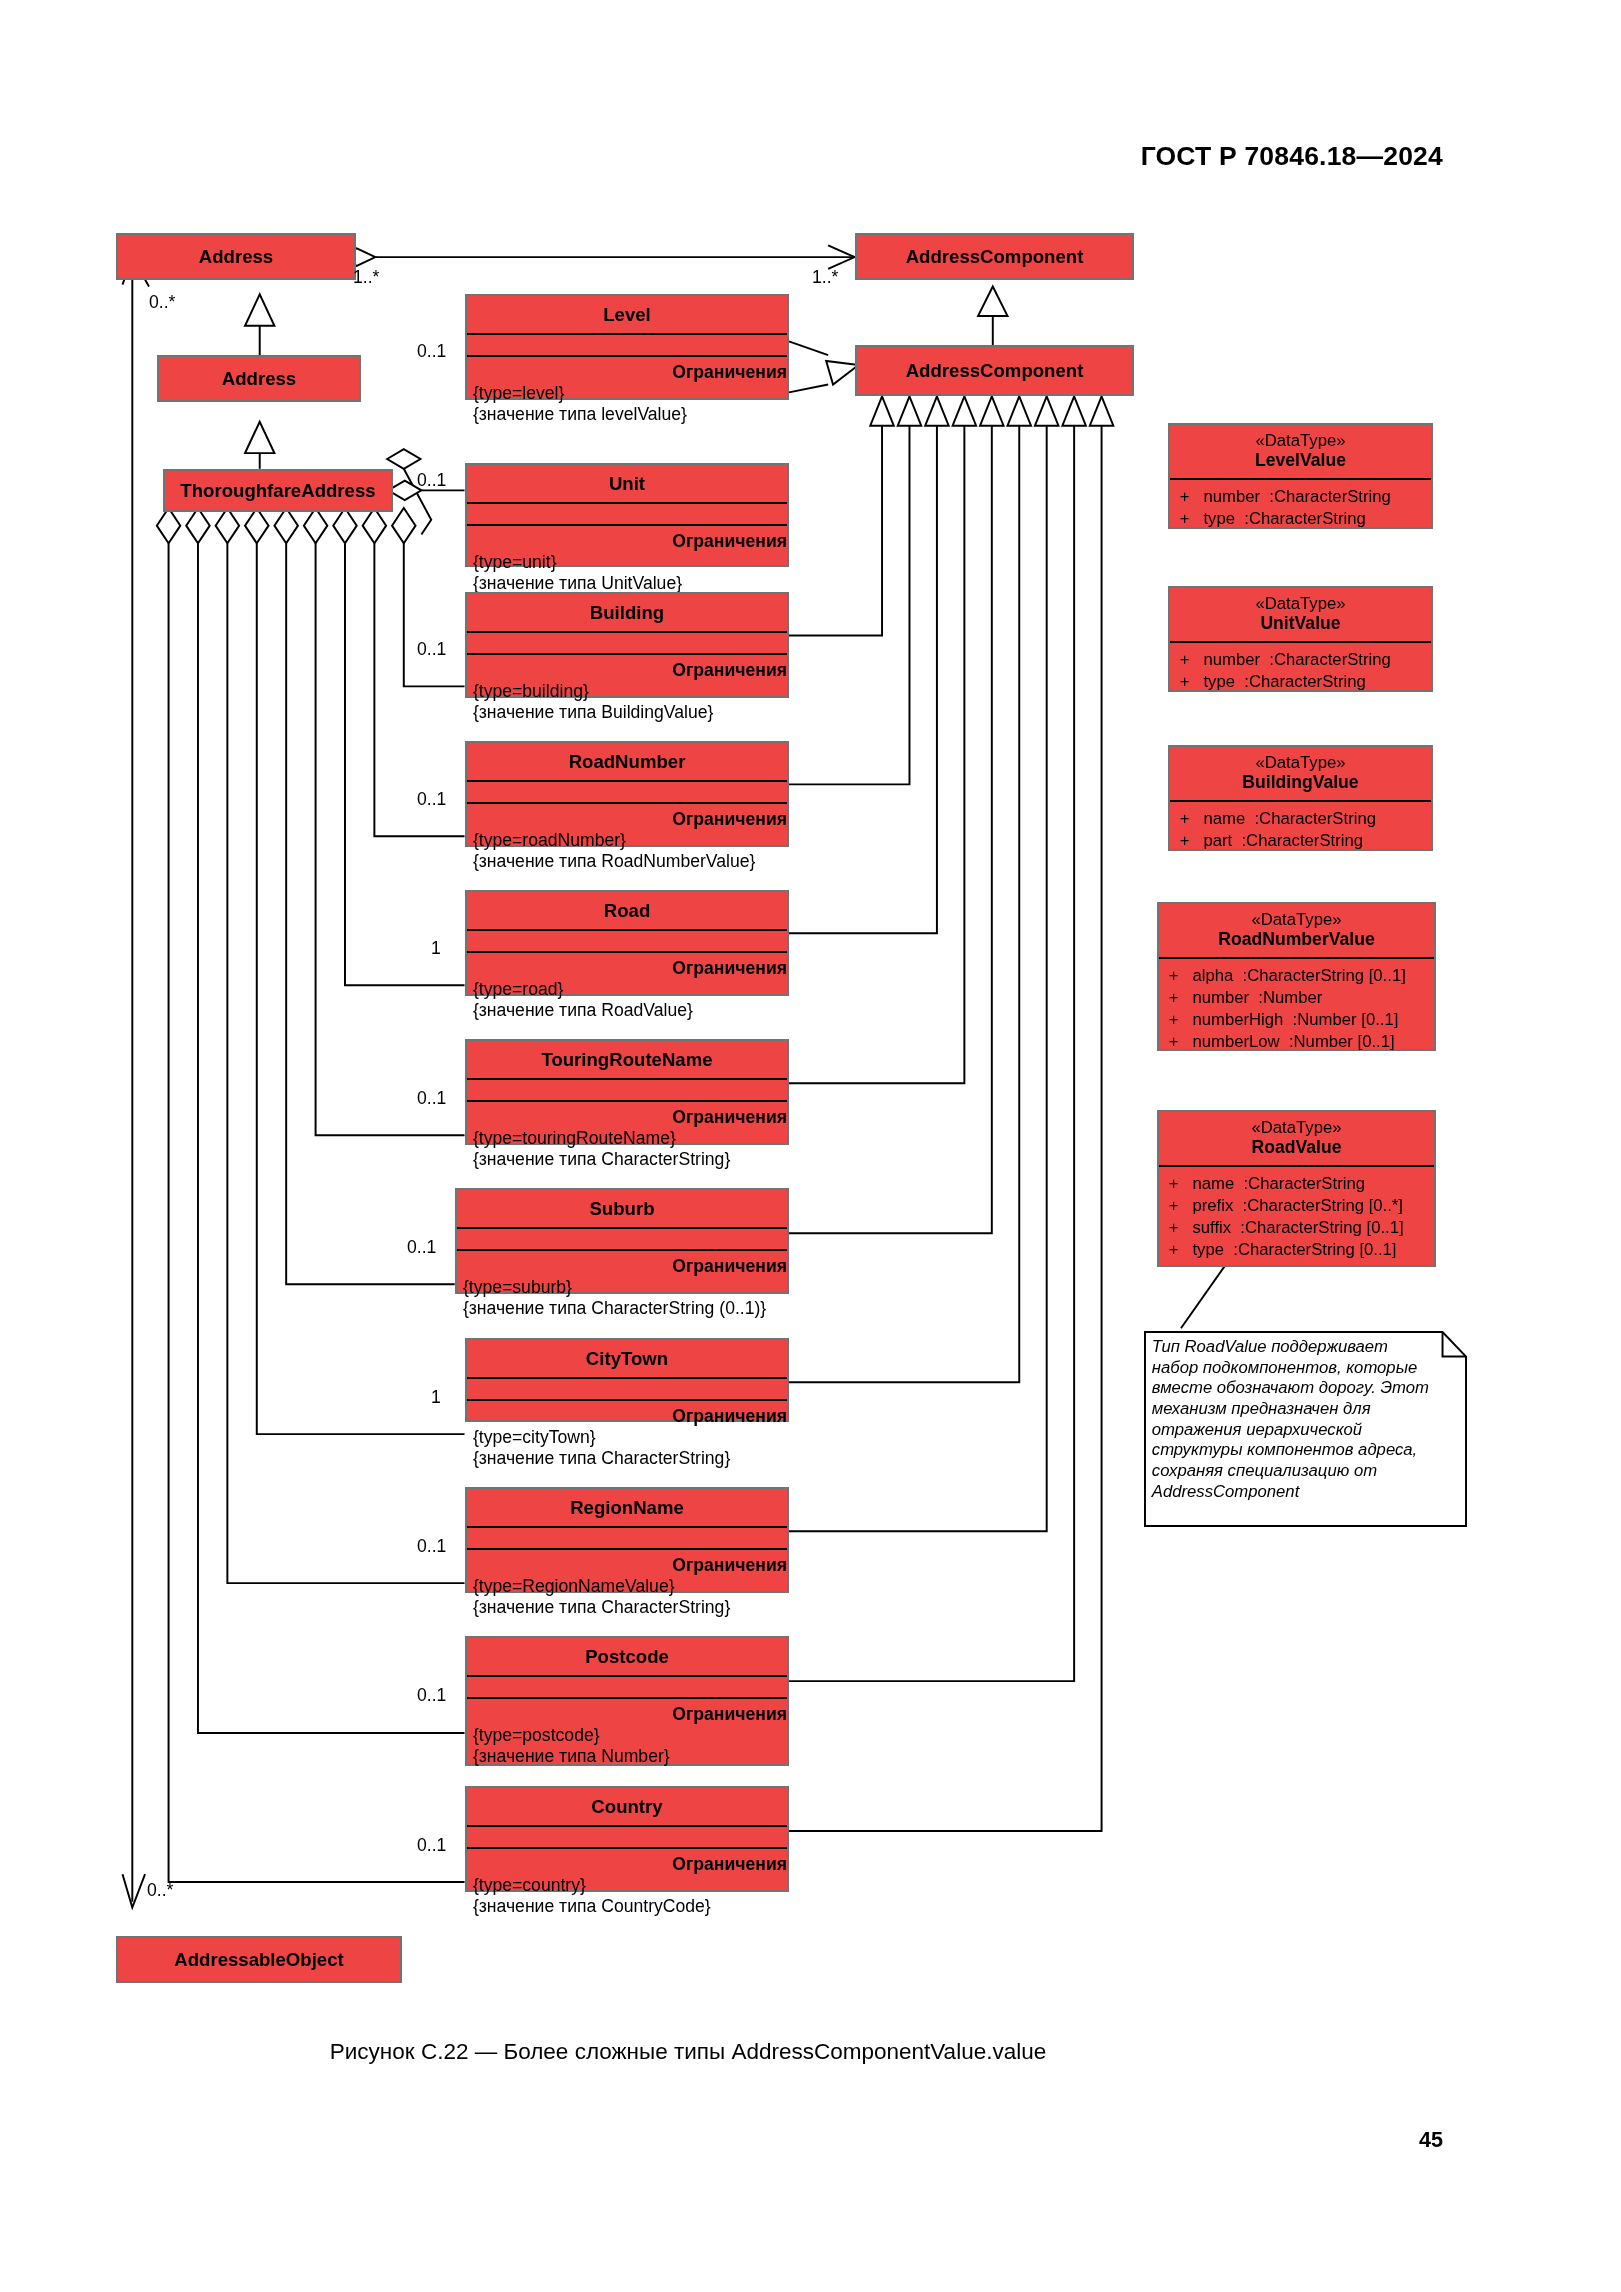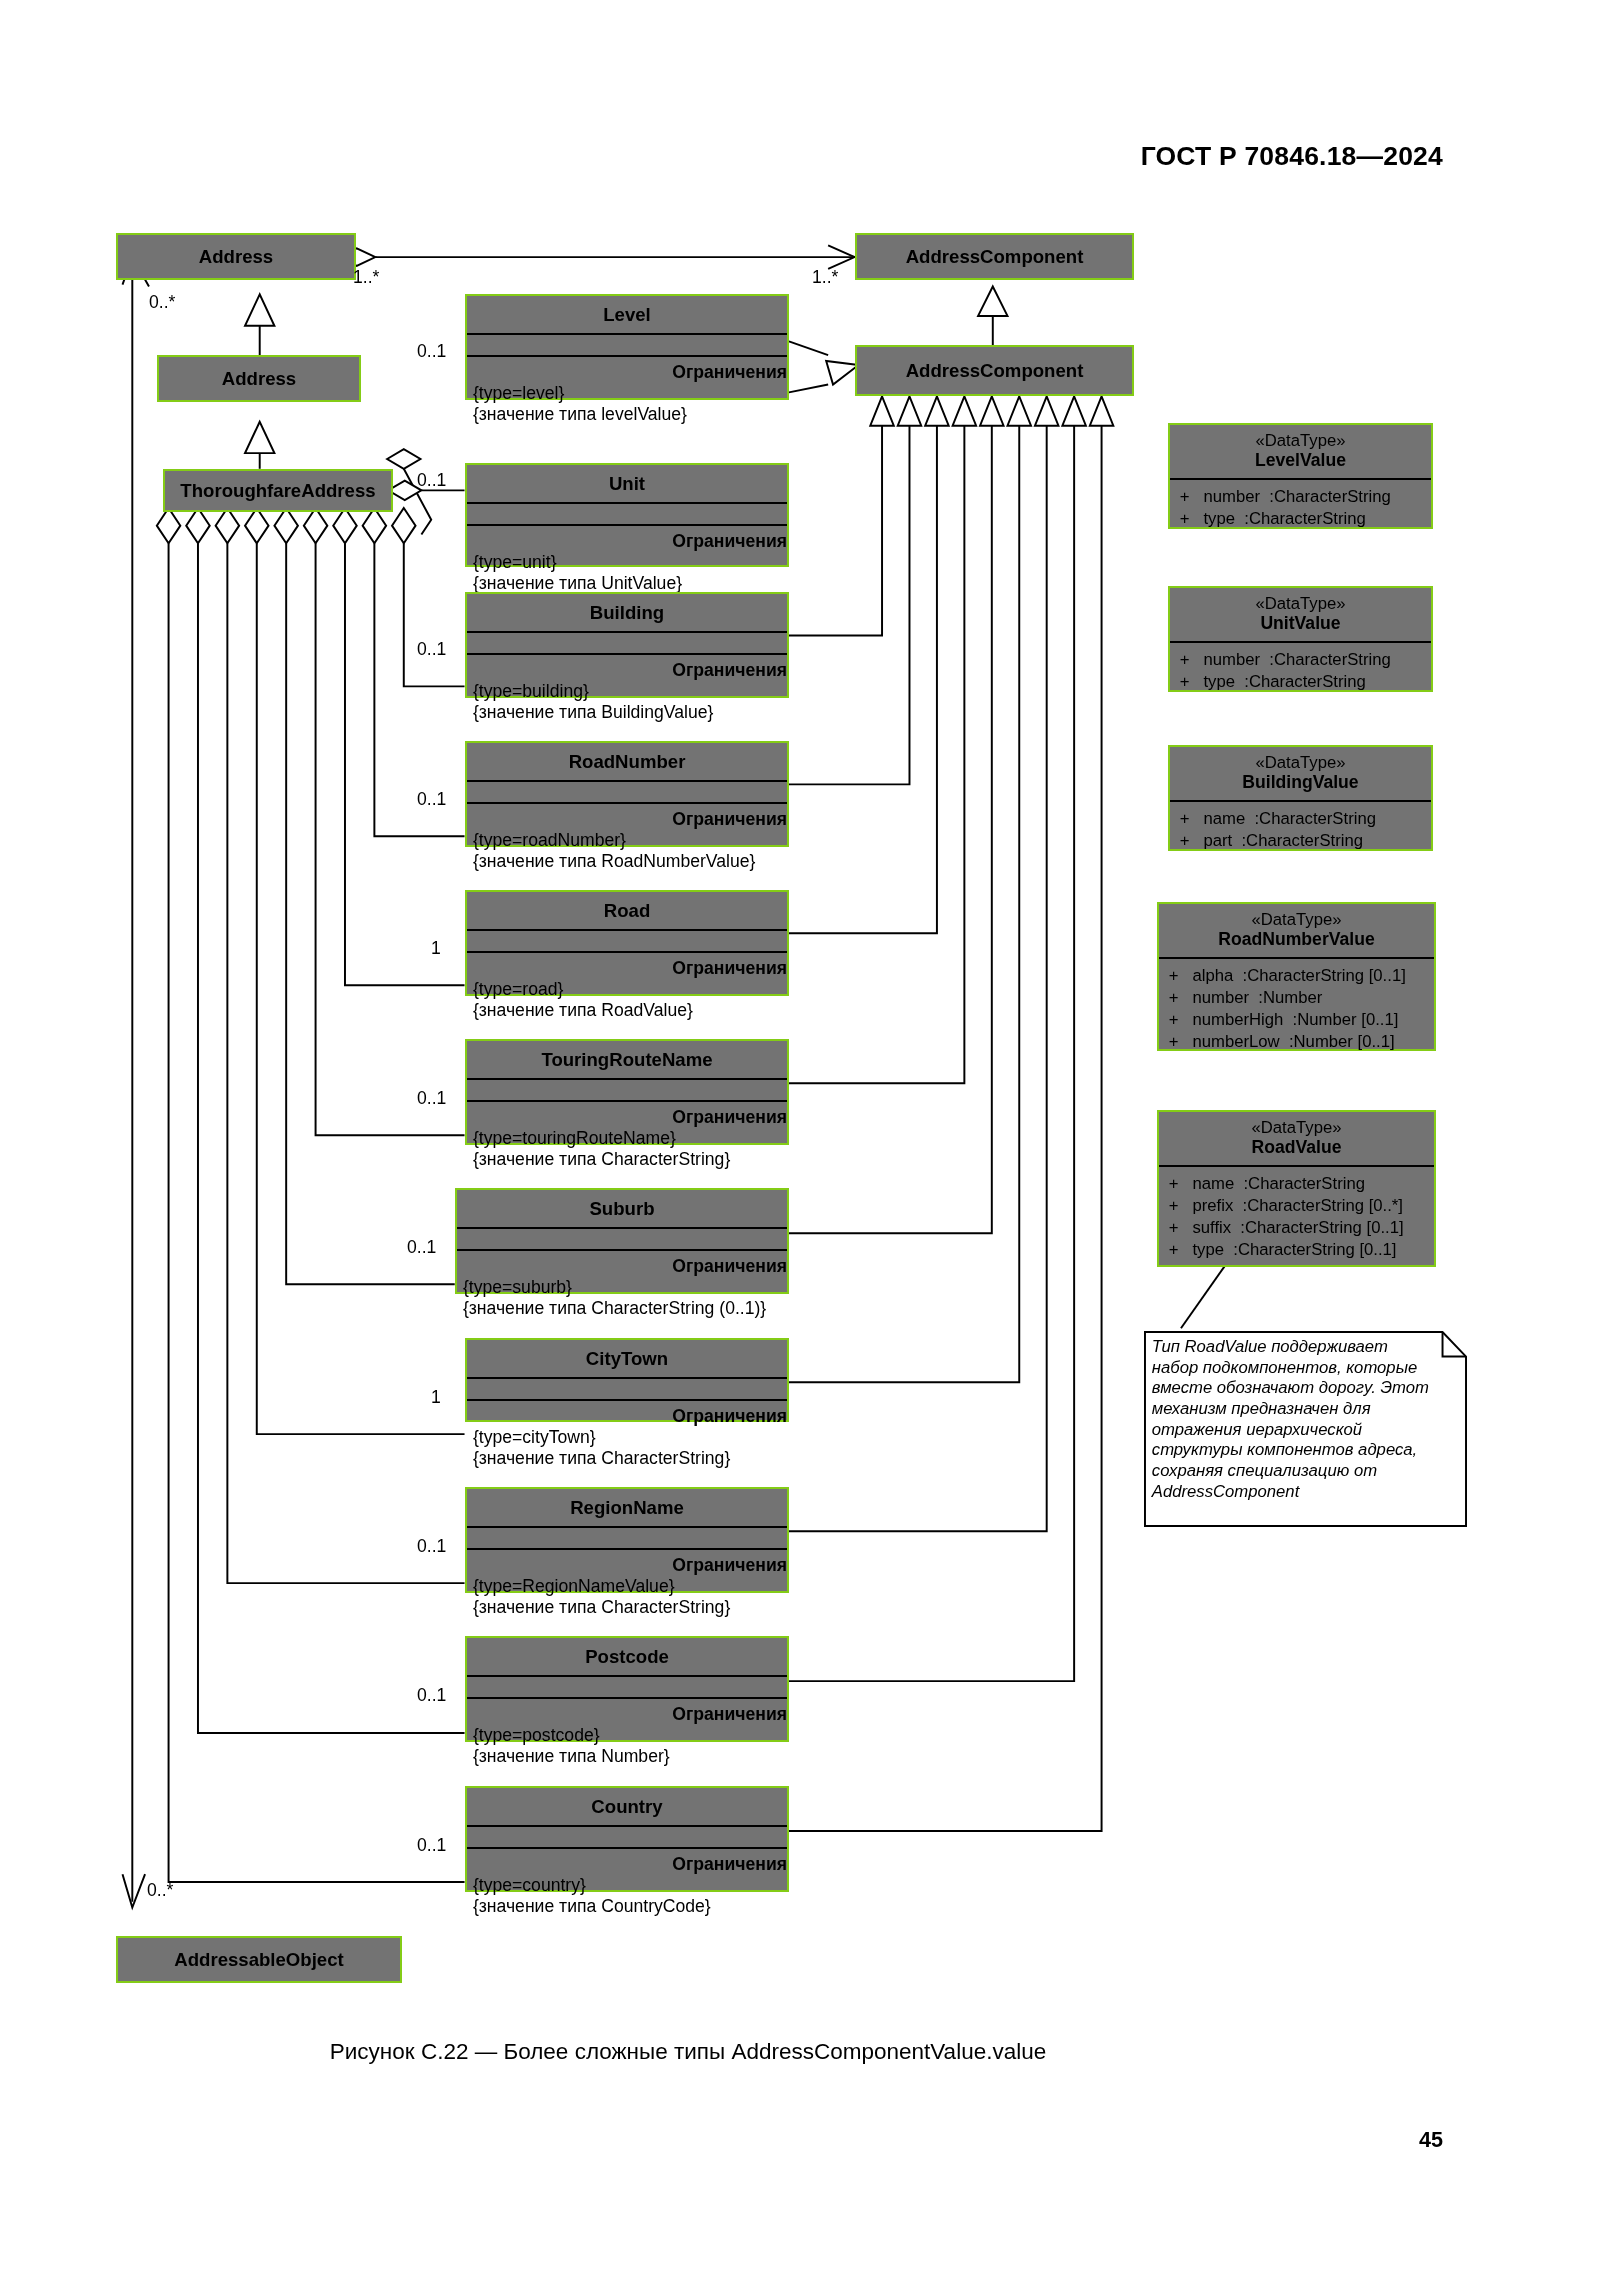--- a/index.html
+++ b/index.html
@@ -7,21 +7,21 @@
        font-family:"Liberation Sans","DejaVu Sans",sans-serif;color:#000;}
 
   .page{position:absolute;inset:0;}
 
   
   .doc-header{position:absolute;top:141px;right:178px;font-size:26.5px;font-weight:bold;letter-spacing:0.2px;}
   .fig-caption{position:absolute;top:2039px;left:0;width:1376px;text-align:center;font-size:22.5px;}
   .page-num{position:absolute;top:2127px;right:178px;font-size:21.6px;font-weight:bold;}
 
   
-  .box{position:absolute;border:2px solid #84cc16;background:#737373;box-sizing:border-box;}
+  .box{position:absolute;border:2px solid #737373;background:#ef4444;box-sizing:border-box;}
   .box .title{font-size:18.6px;font-weight:bold;text-align:center;line-height:1.25;
               padding:6.9px 3.9px;}
   .box .sep{border-top:2px solid #000;}
   .box .empty{height:19.6px;}
   .box .cons-title{font-size:17.6px;font-weight:bold;text-align:right;padding-top:4.9px;}
   .box .cons-line{font-size:17.6px;text-align:left;padding-left:5.9px;line-height:1.2;}
   .box .cons-wrap{padding-bottom:6.9px;}
 
   
   .simple{display:flex;align-items:center;justify-content:center;}
@@ -251,21 +251,21 @@
     <div class="title">RegionName</div>
     <div class="sep empty"></div>
     <div class="sep cons-wrap">
       <div class="cons-title">Ограничения</div>
       <div class="cons-line">{type=RegionNameValue}</div>
       <div class="cons-line">{значение типа CharacterString}</div>
     </div>
   </div>
   <div style="position:absolute;left:417px;top:1536px;" class="mult">0..1</div>
 
-  <div class="box" style="left:465px;top:1636px;width:324px;height:106px;">
+  <div class="box" style="left:465px;top:1636px;width:324px;height:130px;">
     <div class="title">Postcode</div>
     <div class="sep empty"></div>
     <div class="sep cons-wrap">
       <div class="cons-title">Ограничения</div>
       <div class="cons-line">{type=postcode}</div>
       <div class="cons-line">{значение типа Number}</div>
     </div>
   </div>
   <div style="position:absolute;left:417px;top:1685px;" class="mult">0..1</div>
 

